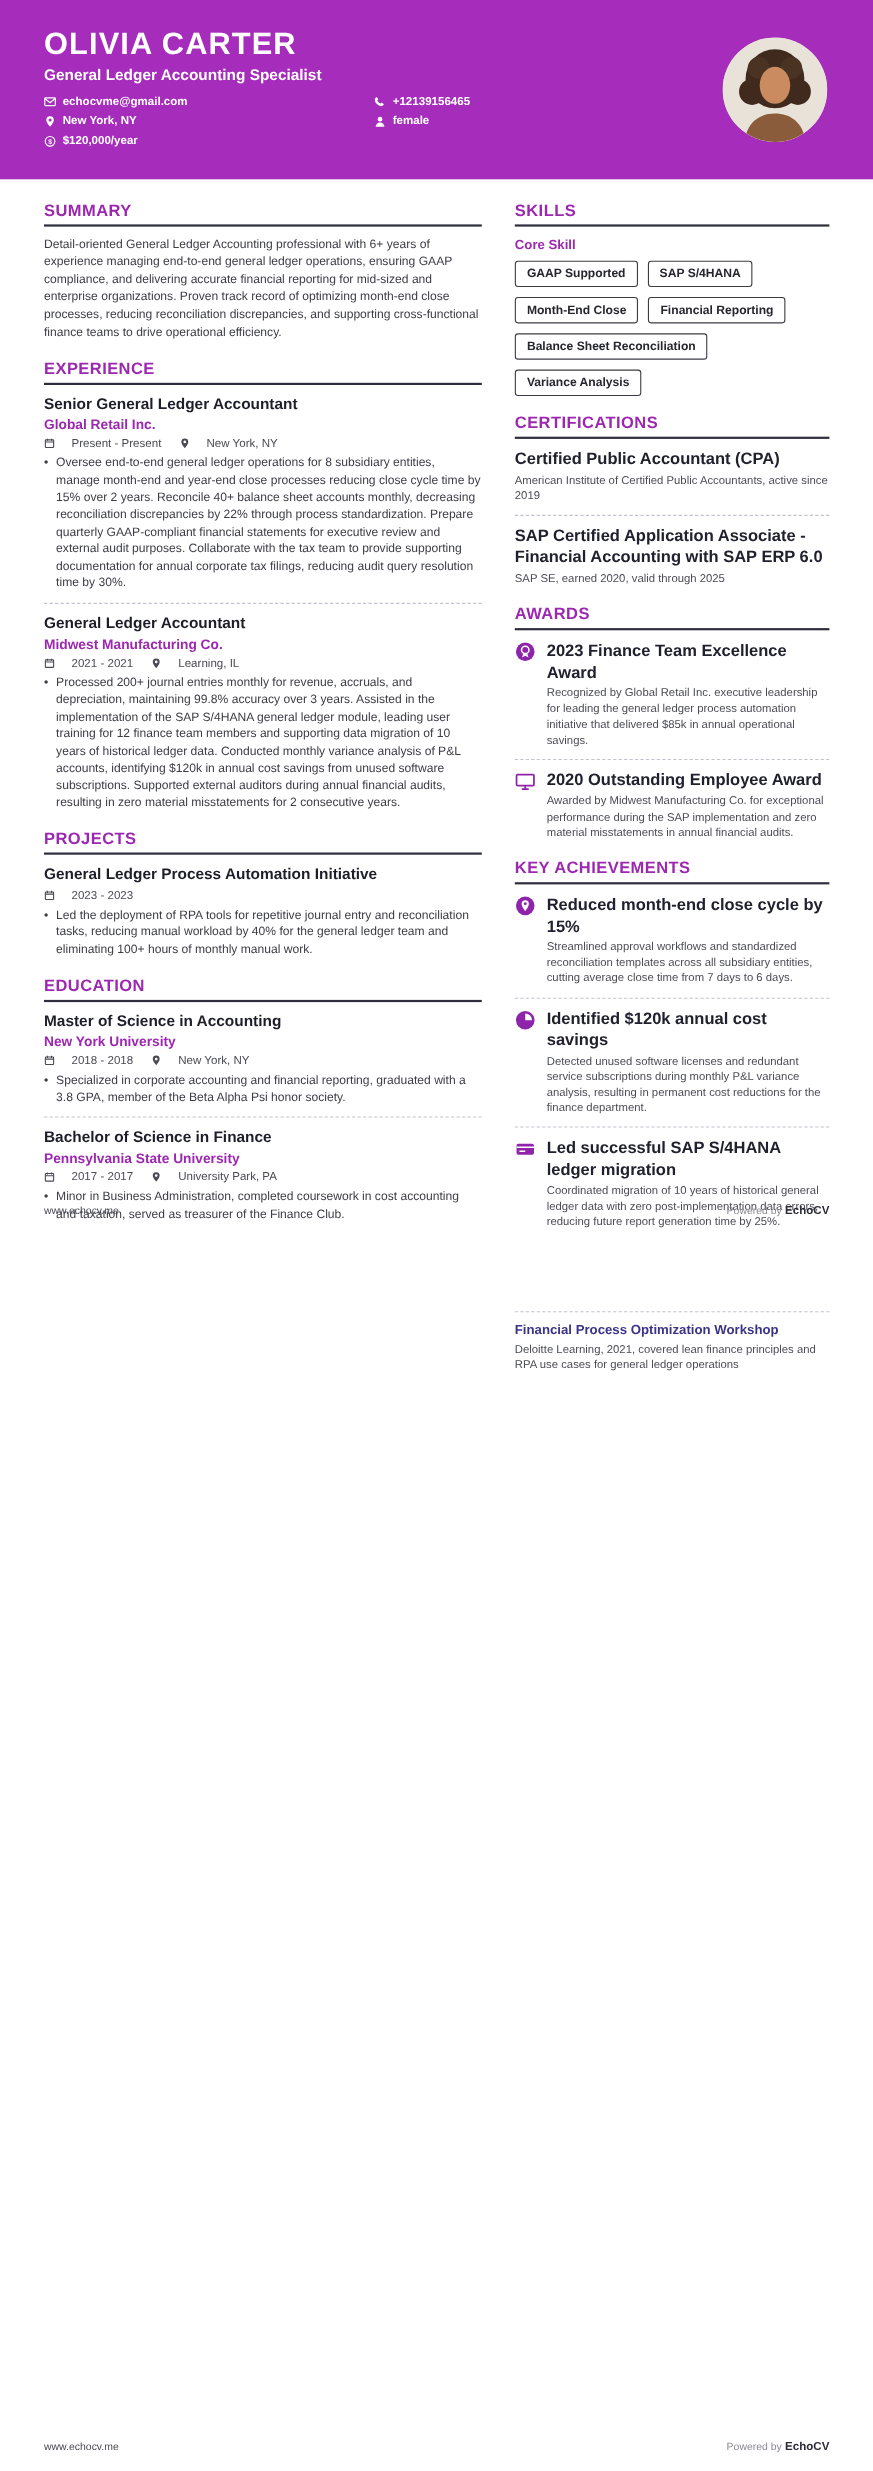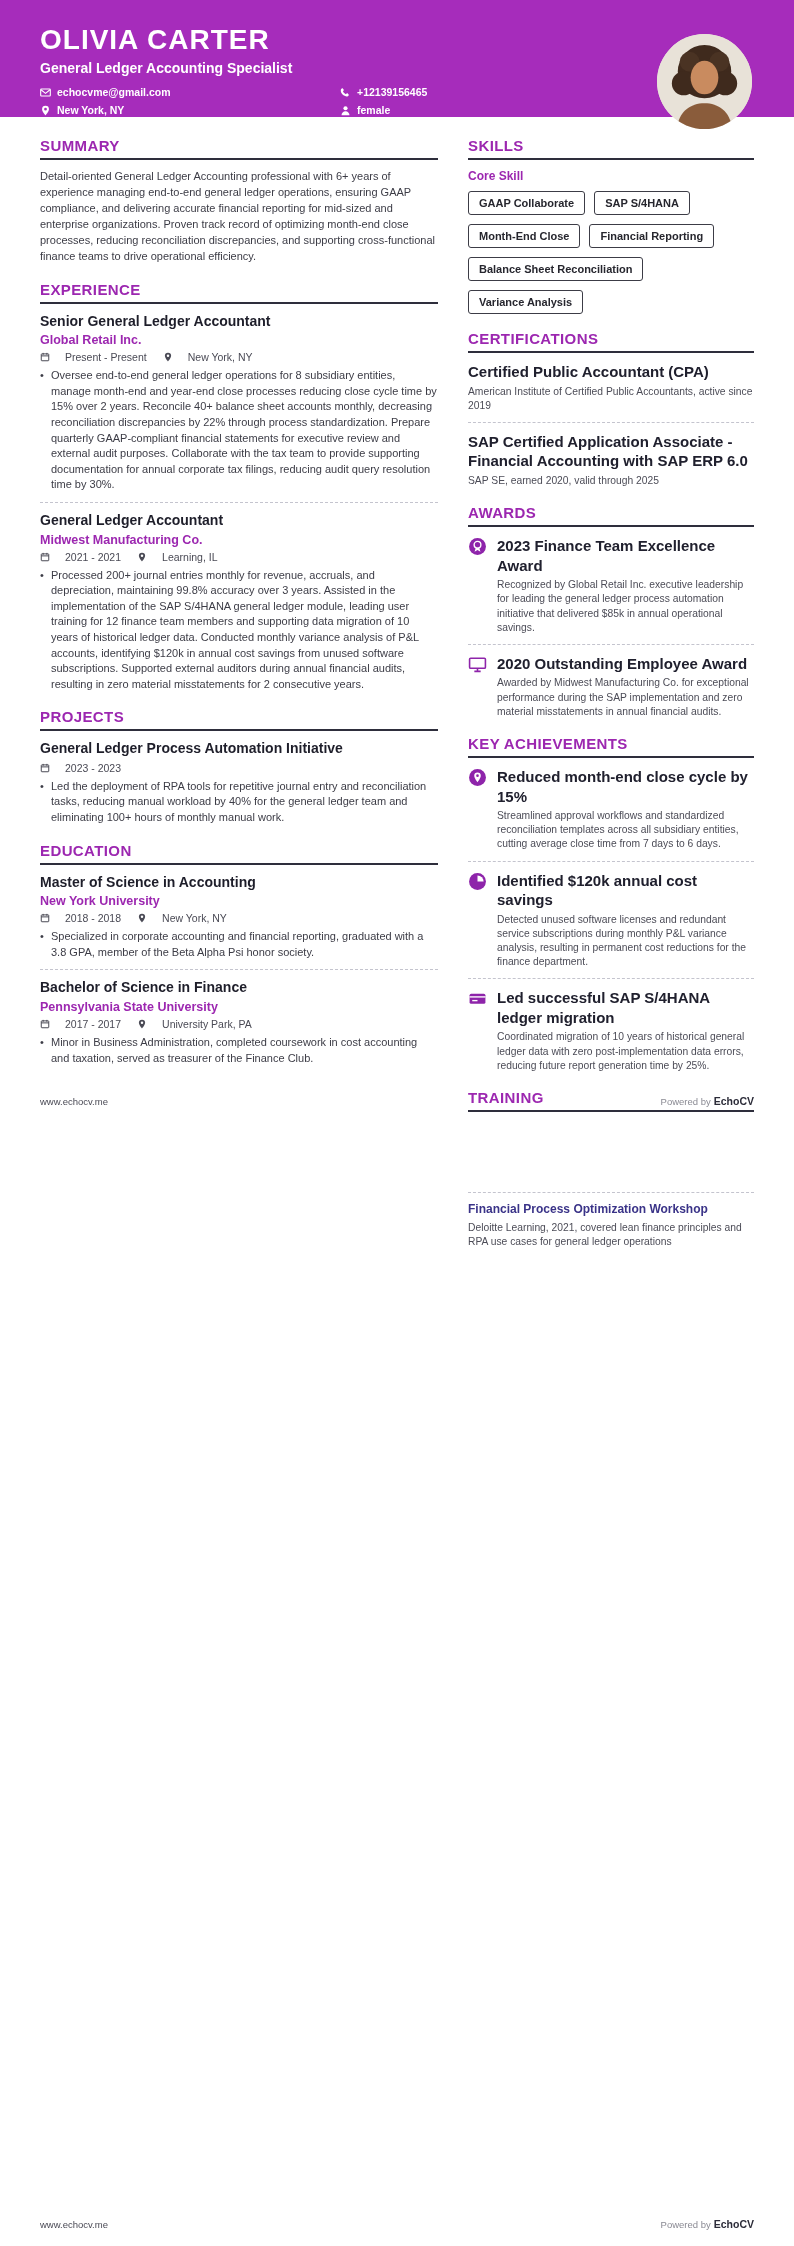--- a/index.html
+++ b/index.html
@@ -8,21 +8,21 @@
     width:794px; margin:0 auto;
     font-family:"Liberation Sans", sans-serif;
     color:var(--text-primary, #3C3C46);
   }
   .page {
     position:relative; width:794px; height:1123px;
     background:#fff; overflow:hidden;
   }
   
   .hdr {
-    height:117px; background:var(--header-bg, #A62CBB);
+    height:163px; background:var(--header-bg, #A62CBB);
     color:#fff; padding:24px 40px 0 40px; position:relative;
   }
   .name { font-size:28px; font-weight:800; letter-spacing:1px; }
   .role { font-size:14px; font-weight:700; margin-top:4px; }
   .contact-cols { display:flex; margin-top:10px; }
   .contact-col { display:flex; flex-direction:column; gap:6px; }
   .contact-col.c1 { width:300px; }
   .contact-item { display:flex; align-items:center; gap:6px; font-size:10.5px; font-weight:700; }
   .cicon { width:11px; height:11px; display:inline-flex; flex:none; }
   .cicon svg { width:100%; height:100%; }
@@ -302,21 +302,21 @@
       </section>
 
     </div>
 
     <div class="col-right">
 
       <section>
         <h2 class="sec">SKILLS</h2>
         <div class="group-label">Core Skill</div>
         <div class="chips">
-          <span class="chip">GAAP Collaborate</span>
+          <span class="chip">GAAP Supported</span>
           <span class="chip">SAP S/4HANA</span>
           <span class="chip">Month-End Close</span>
           <span class="chip">Financial Reporting</span>
           <span class="chip">Balance Sheet Reconciliation</span>
           <span class="chip">Variance Analysis</span>
         </div>
       </section>
 
       <section>
         <h2 class="sec">CERTIFICATIONS</h2>

